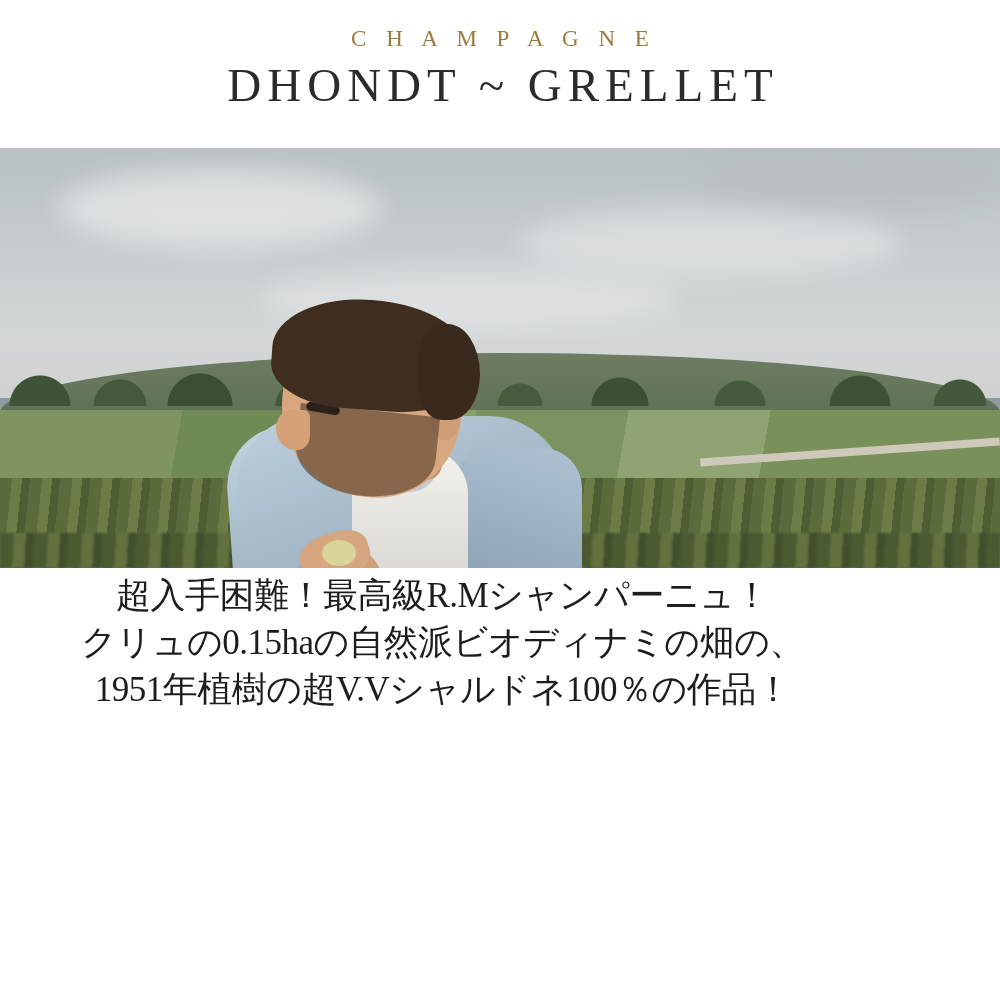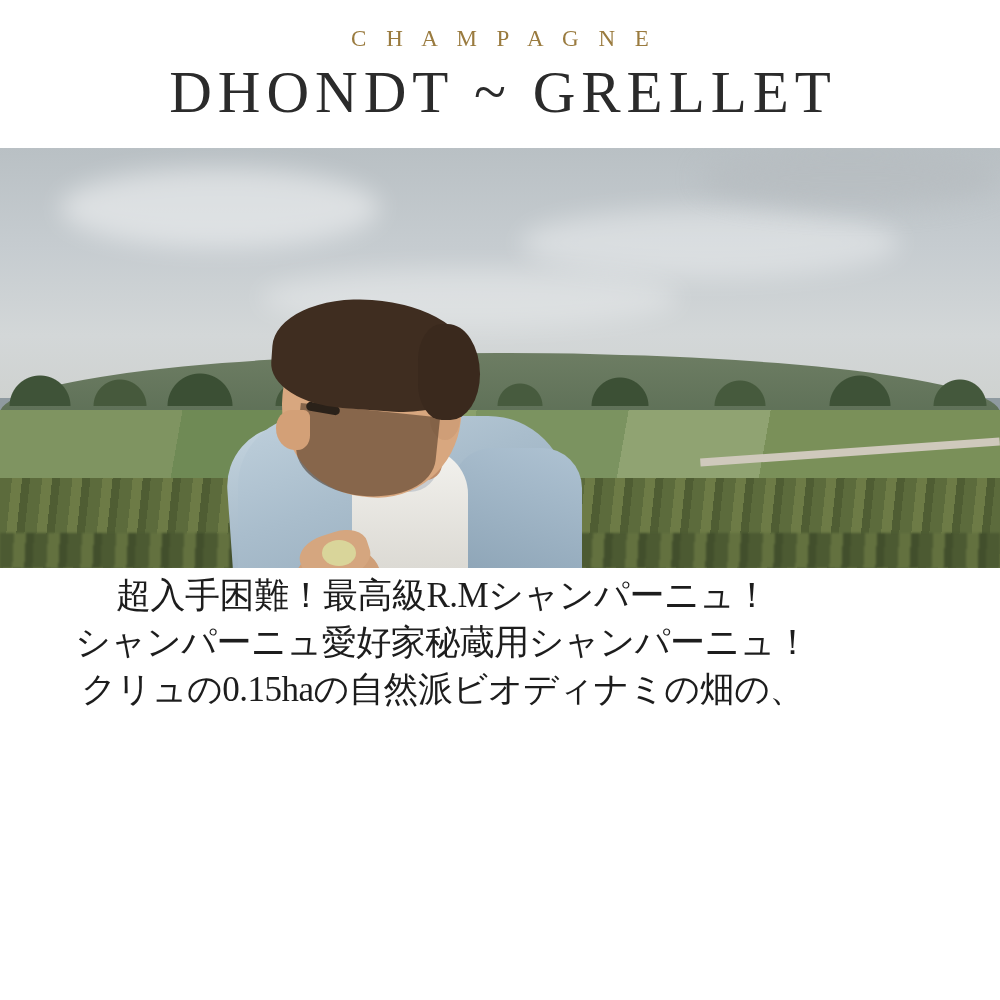--- a/index.html
+++ b/index.html
@@ -31,21 +31,21 @@
     font-family: "Liberation Serif", serif;
     font-size: 23px;
     letter-spacing: 7px;
     color: #9a7b3f;
     font-weight: 400;
     text-indent: 7px;
   }
   .logo-main {
     margin-top: 6px;
     font-family: "Liberation Serif", serif;
-    font-size: 59px;
+    font-size: 47px;
     letter-spacing: 6px;
     color: #2b2b2b;
     font-weight: 400;
     text-indent: 6px;
     white-space: nowrap;
     text-align: center;
   }
 
   
   .photo {
@@ -358,17 +358,17 @@
       <div class="arm-fore"></div>
       <div class="hand"></div>
       <div class="hand2"></div>
       <div class="grape"></div>
 
     </div>
   </div>
 
   <div class="caption">
     <div class="line">超入手困難！最高級R.Mシャンパーニュ！</div>
-    <div class="line">シャンパーニュ愛好家秘蔵用シャンパーニュ！</div>
     <div class="line">クリュの0.15haの自然派ビオディナミの畑の、</div>
+    <div class="line">1951年植樹の超V.Vシャルドネ100％の作品！</div>
   </div>
 
 </div>
 
 </body></html>

